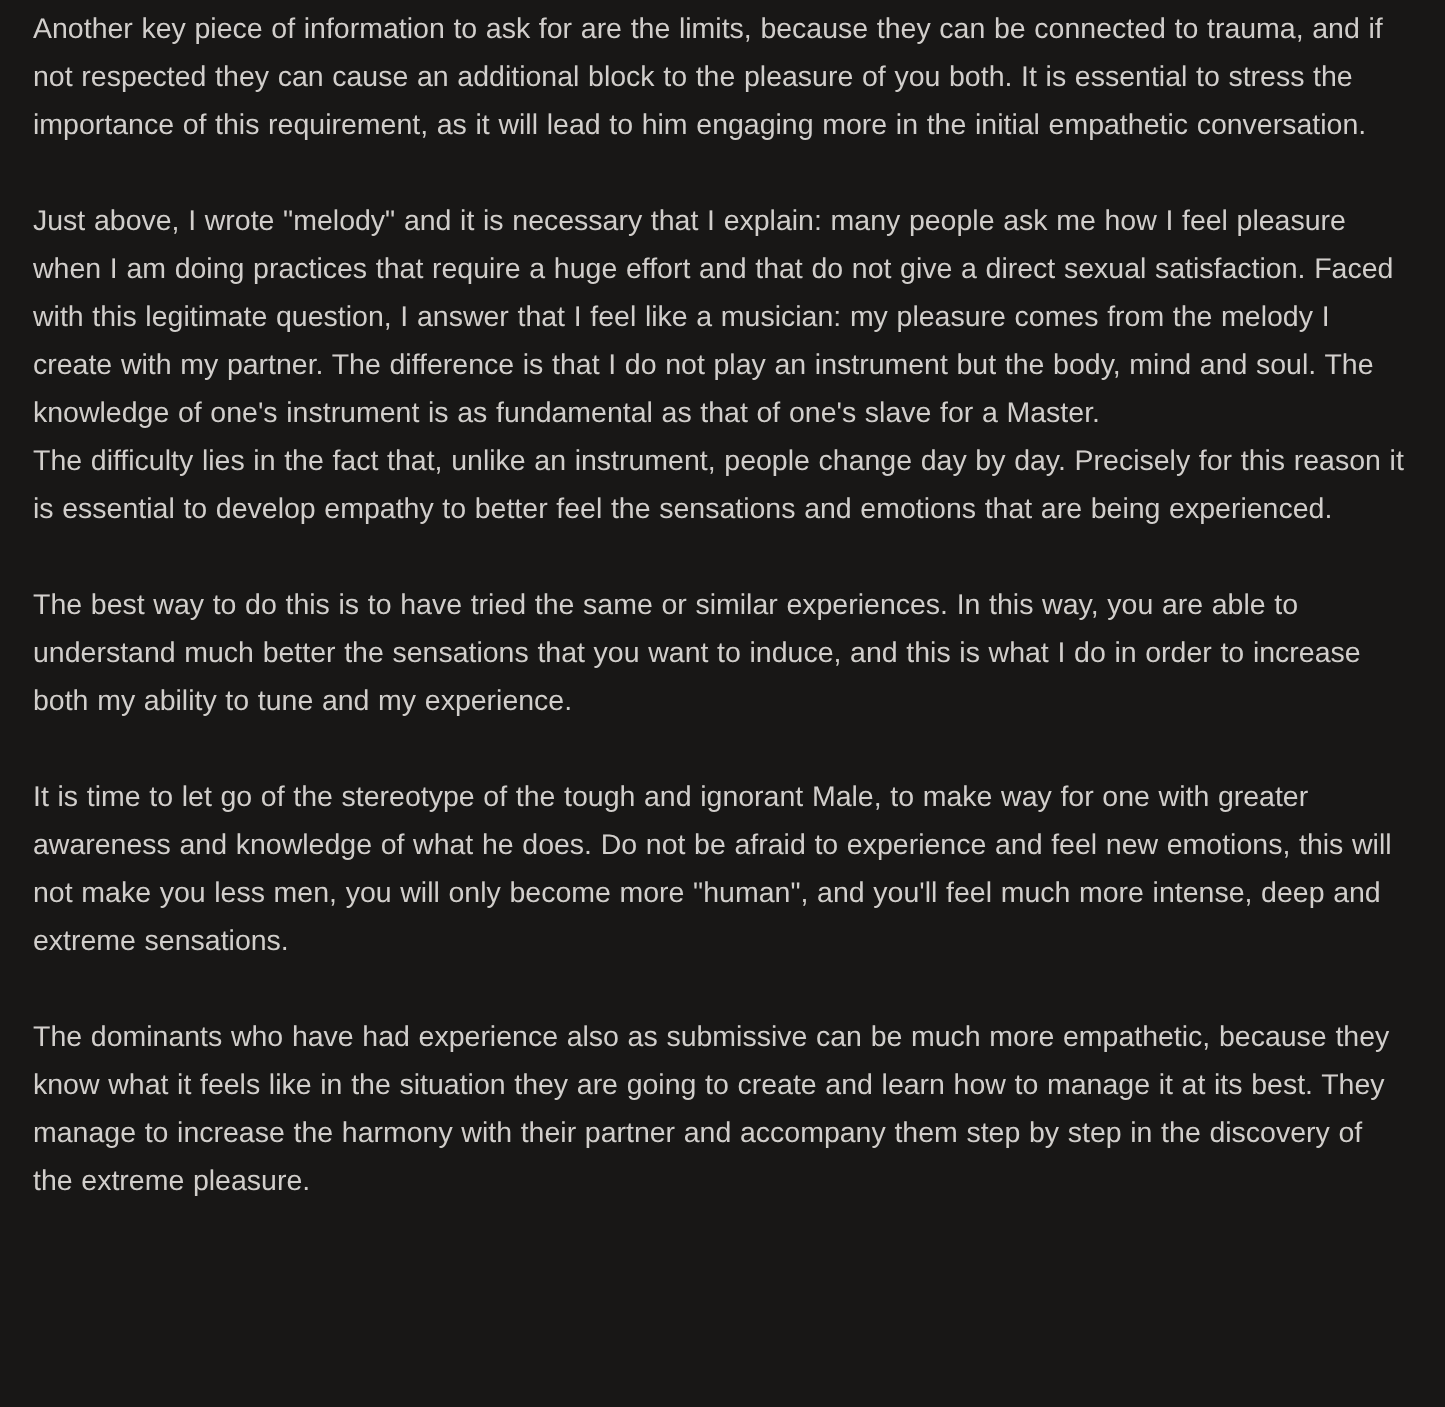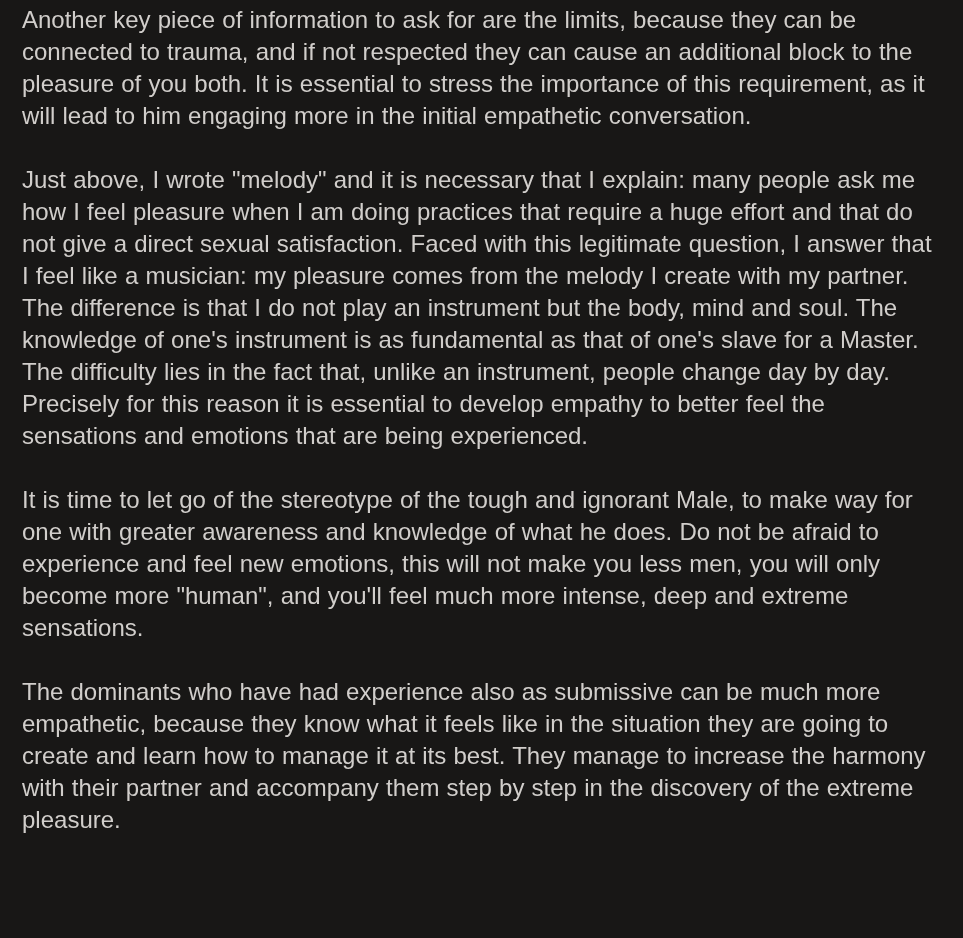--- a/index.html
+++ b/index.html
@@ -11,33 +11,34 @@
     height: 938px;
     background: #181716;
     overflow: hidden;
   }
   main.article {
     box-sizing: border-box;
     width: 963px;
     height: 938px;
     padding: 4px 26px 0 22px;
     font-family: "Liberation Sans", "DejaVu Sans", sans-serif;
-    font-size: 24px;
+    font-size: 19px;
     line-height: 32px;
     color: #d1cecb;
     -webkit-font-smoothing: antialiased;
   }
   main.article p {
     margin: 0 0 32px 0;
     white-space: pre-wrap; 
     word-spacing: 0.5px;
   }
 </style>
 </head>
 <body>
 
 <main class="article">
   <p>Another key piece of information to ask for are the limits, because they can be connected to trauma, and if not respected they can cause an additional block to the pleasure of you both. It is essential to stress the importance of this requirement, as it will lead to him engaging more in the initial empathetic conversation.</p>
   <p>Just above, I wrote "melody" and it is necessary that I explain: many people ask me how I feel pleasure when I am doing practices that require a huge effort and that do not give a direct sexual satisfaction. Faced with this legitimate question, I answer that I feel like a musician: my pleasure comes from the melody I create with my partner. The difference is that I do not play an instrument but the body, mind and soul. The knowledge of one's instrument is as fundamental as that of one's slave for a Master.
 The difficulty lies in the fact that, unlike an instrument, people change day by day. Precisely for this reason it is essential to develop empathy to better feel the sensations and emotions that are being experienced.</p>
+  <p>The best way to do this is to have tried the same or similar experiences. In this way, you are able to understand much better the sensations that you want to induce, and this is what I do in order to increase both my ability to tune and my experience.</p>
   <p>It is time to let go of the stereotype of the tough and ignorant Male, to make way for one with greater awareness and knowledge of what he does. Do not be afraid to experience and feel new emotions, this will not make you less men, you will only become more "human", and you'll feel much more intense, deep and extreme sensations.</p>
   <p>The dominants who have had experience also as submissive can be much more empathetic, because they know what it feels like in the situation they are going to create and learn how to manage it at its best. They manage to increase the harmony with their partner and accompany them step by step in the discovery of the extreme pleasure.</p>
 </main>
 
 </body></html>

